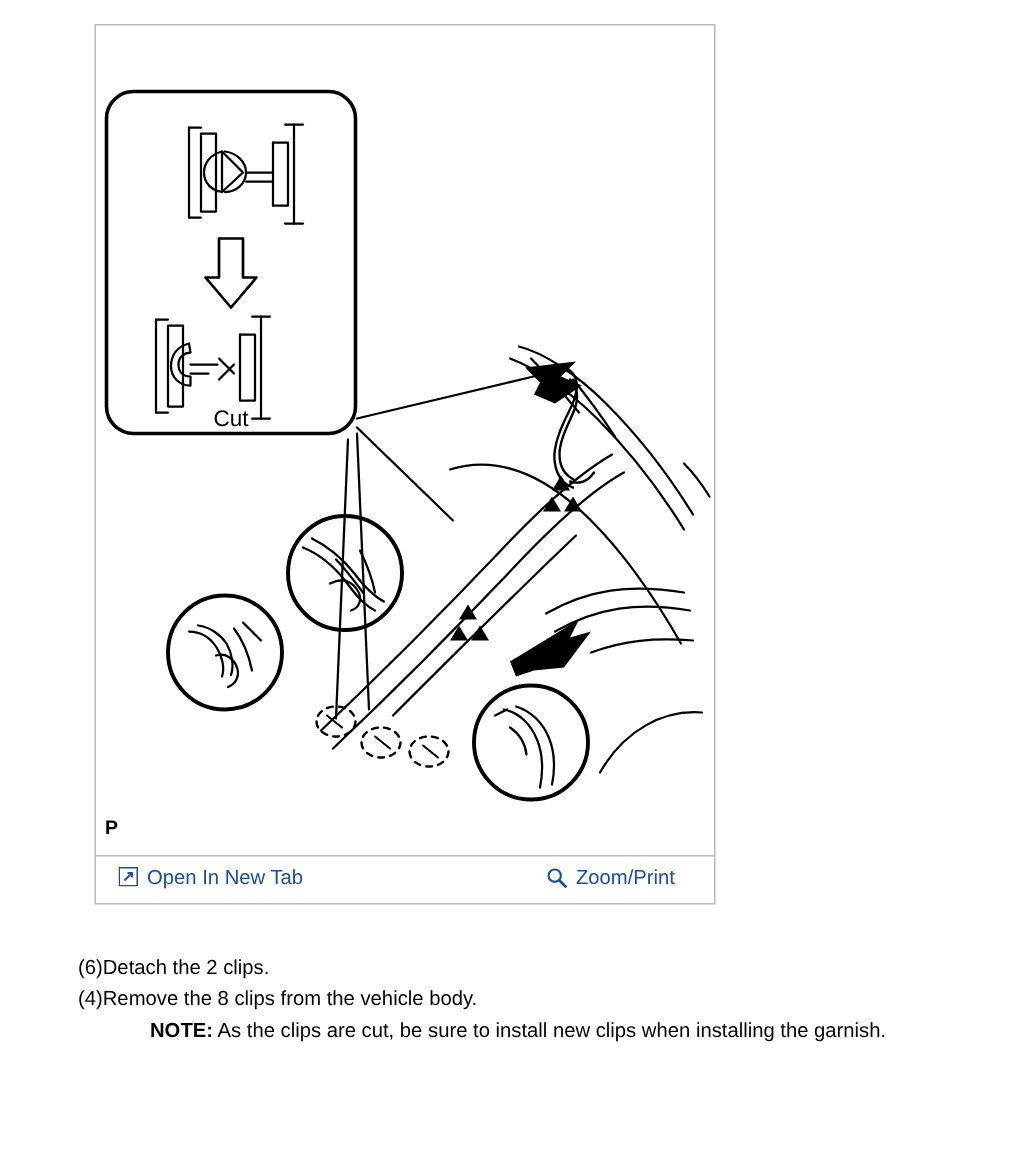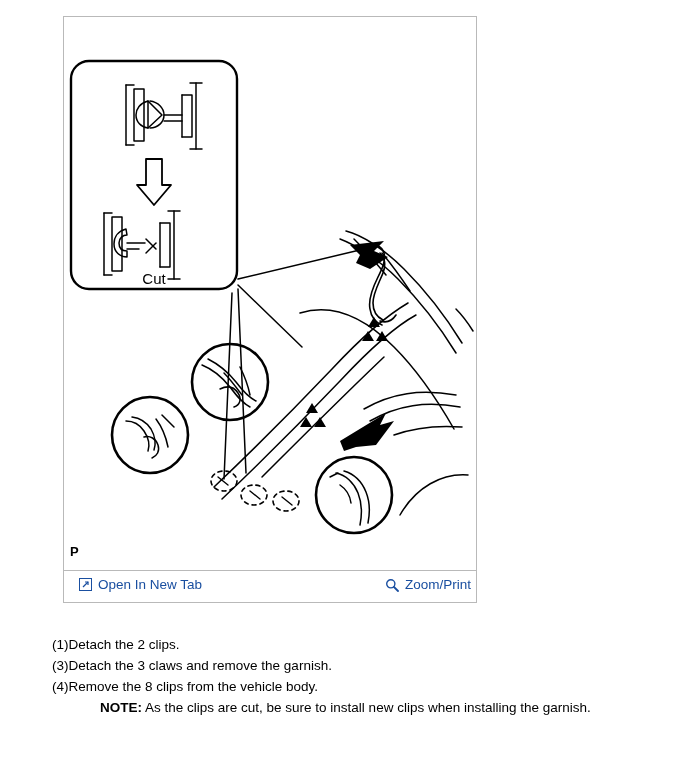--- a/index.html
+++ b/index.html
@@ -63,21 +63,21 @@
     display: flex;
     align-items: center;
     gap: 6px;
     color: #1a4fa0;
     font-size: 13.5px;
     text-decoration: none;
     cursor: pointer;
     white-space: nowrap;
   }
   #open-new-tab-link { left: 15px; text-align: right; }
-  #zoom-print-link { right: 5px; align-items: flex-end; }
+  #zoom-print-link { right: 26px; align-items: flex-end; }
   .tool-link .label { text-decoration: none; }
   .tool-icon { display: inline-flex; align-items: center; }
 
   
   #caption-block {
     position: absolute;
     left: 52px;
     top: 634px;
     width: 600px;
     font-size: 13.5px;
@@ -286,20 +286,19 @@
           <path d="M9 9 L13 13" stroke="#1a4fa0" stroke-width="1.8" stroke-linecap="round"></path>
         </svg>
       </span>
       <span class="label">Zoom/Print</span>
     </a>
 
   </div>
 </div>
 
 <div id="caption-block">
-  <div class="step">(1)Detach the 2 clips.</div>
-  <div class="step">(3)Detach the 3 claws and remove the garnish.</div>
+  <div class="step">(6)Detach the 2 clips.</div>
   <div class="step">(4)Remove the 8 clips from the vehicle body.</div>
   <div class="note-line">
     <span class="note-label">NOTE:</span>
     <span class="note-text">As the clips are cut, be sure to install new clips when installing the garnish.</span>
   </div>
 </div>
 
 </body></html>

